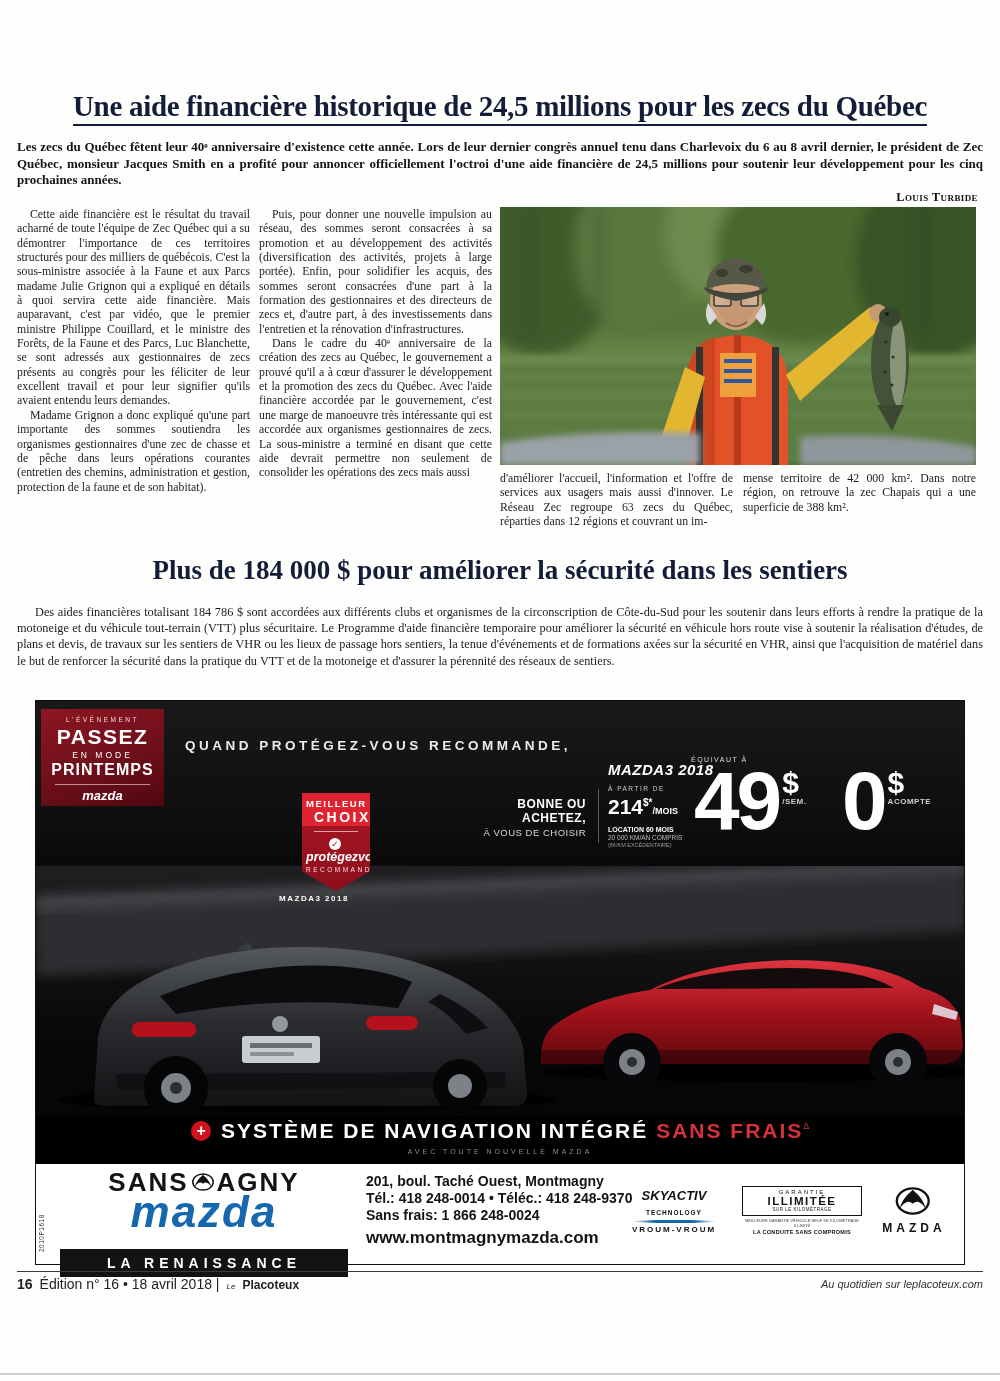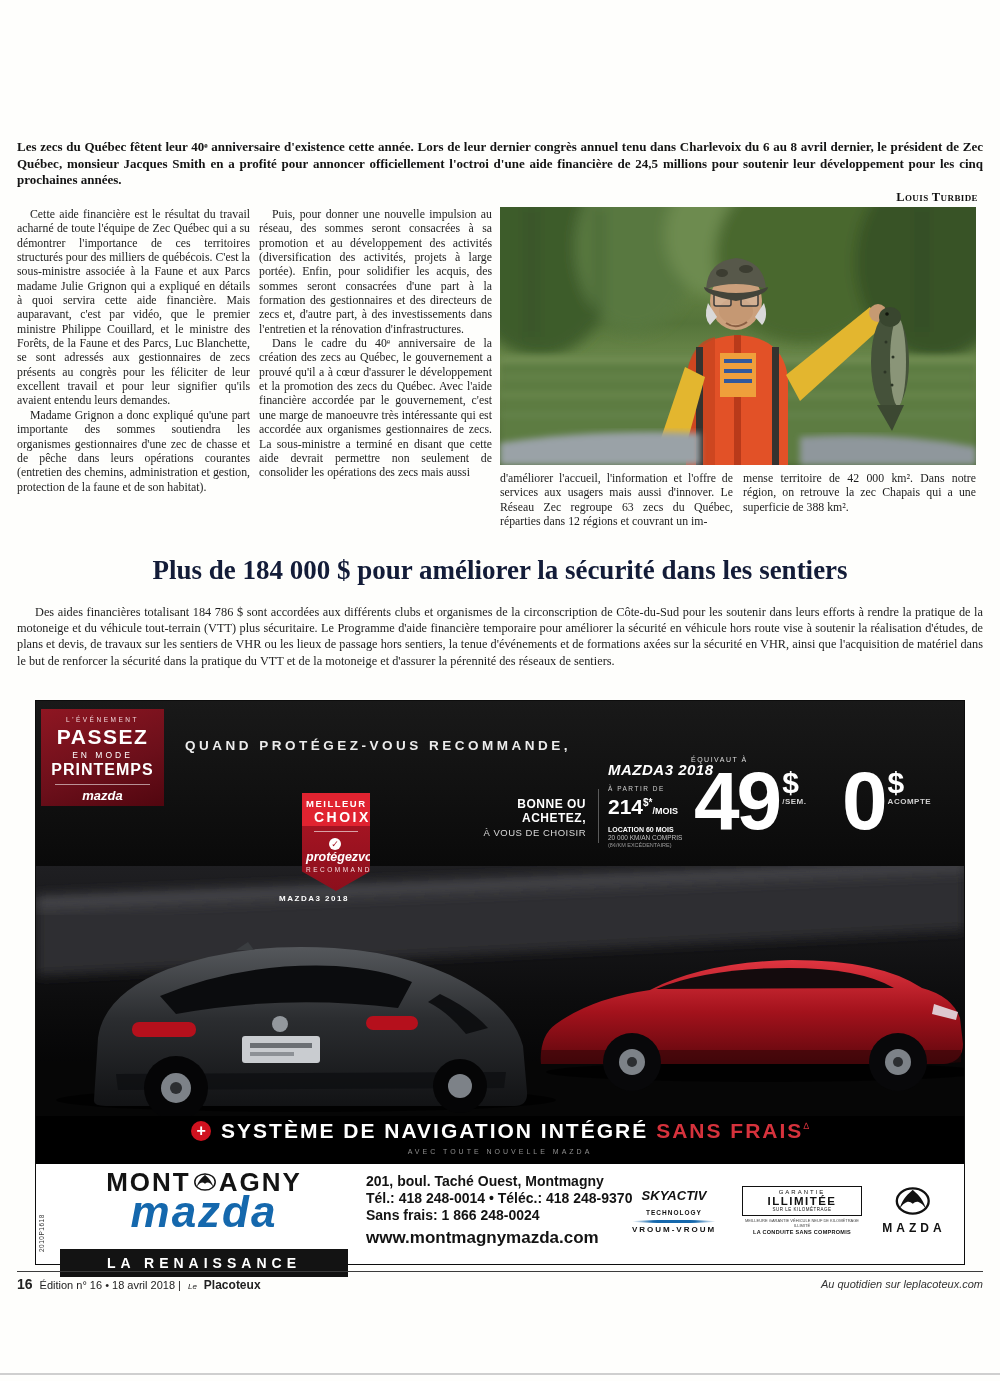--- a/index.html
+++ b/index.html
@@ -130,31 +130,32 @@
   .maz{width:72px;}
   .maz-emblem{display:inline-flex;width:40px;height:30px;}
   .maz-label{font-size:12px;font-weight:bold;letter-spacing:4px;color:#111;margin-top:1px;}
 
   
   .footer-rule{position:absolute;left:17px;right:17px;top:1271px;height:1px;background:#3c3c3c;}
   .footer{position:absolute;left:17px;right:17px;top:1276px;height:20px;
           font-family:"Liberation Sans","DejaVu Sans",sans-serif;color:#222;}
   .f-left{position:absolute;left:0;top:0;display:flex;align-items:baseline;gap:7px;}
   .f-page{font-weight:bold;font-size:14px;}
-  .f-edition{font-size:11px;}
+  .f-edition{font-size:14px;}
   .f-brand-prefix{font-size:8px;font-style:italic;}
   .f-brand{font-weight:bold;font-size:12px;}
   .f-right{position:absolute;right:0;top:2px;font-style:italic;font-size:11px;color:#333;}
   .scan-edge{position:absolute;left:0;right:0;top:1373px;height:2px;background:#cfcfcf;}
 </style>
 </head>
 <body>
 
 <div class="page">
 
+  <h1 class="headline1"><span class="hl-inner">Une aide financière historique de 24,5 millions pour les zecs du Québec</span></h1>
   <p class="lead">Les zecs du Québec fêtent leur 40ᵉ anniversaire d'existence cette année. Lors de leur dernier congrès annuel tenu dans Charlevoix du 6 au 8 avril dernier, le président de Zec Québec, monsieur Jacques Smith en a profité pour annoncer officiellement l'octroi d'une aide financière de 24,5 millions pour soutenir leur développement pour les cinq prochaines années.</p>
   <div class="byline">Louis Turbide</div>
 
   <div class="col-a">
     <p class="body indent">Cette aide financière est le résultat du travail acharné de toute l'équipe de Zec Québec qui a su démontrer l'importance de ces territoires structurés pour des milliers de québécois. C'est la sous-ministre associée à la Faune et aux Parcs madame Julie Grignon qui a expliqué en détails à quoi servira cette aide financière. Mais auparavant, c'est par vidéo, que le premier ministre Philippe Couillard, et le ministre des Forêts, de la Faune et des Parcs, Luc Blanchette, se sont adressés aux gestionnaires de zecs présents au congrès pour les féliciter de leur excellent travail et pour leur signifier qu'ils avaient entendu leurs demandes.</p>
     <p class="body indent">Madame Grignon a donc expliqué qu'une part importante des sommes soutiendra les organismes gestionnaires d'une zec de chasse et de pêche dans leurs opérations courantes (entretien des chemins, administration et gestion, protection de la faune et de son habitat).</p>
   </div>
   <div class="col-b">
     <p class="body indent">Puis, pour donner une nouvelle impulsion au réseau, des sommes seront consacrées à sa promotion et au développement des activités (diversification des activités, projets à large portée). Enfin, pour solidifier les acquis, des sommes seront consacrées d'une part à la formation des gestionnaires et des directeurs de zecs et, d'autre part, à des investissements dans l'entretien et la rénovation d'infrastructures.</p>
     <p class="body indent">Dans le cadre du 40ᵉ anniversaire de la création des zecs au Québec, le gouvernement a prouvé qu'il a à cœur d'assurer le développement et la promotion des zecs du Québec. Avec l'aide financière accordée par le gouvernement, c'est une marge de manoeuvre très intéressante qui est accordée aux organismes gestionnaires de zecs. La sous-ministre a terminé en disant que cette aide devrait permettre non seulement de consolider les opérations des zecs mais aussi</p>
@@ -371,21 +372,21 @@
         <span class="nav-plus">+</span><span class="nav-main">SYSTÈME DE NAVIGATION INTÉGRÉ</span><span class="nav-red">SANS FRAIS</span><sup class="nav-sup">∆</sup>
       </div>
       <div class="nav-sub">AVEC TOUTE NOUVELLE MAZDA</div>
     </div>
 
     <div class="ad-white">
       <div class="side-code">2010P1618</div>
 
       <div class="dealer-logo">
         <div class="dealer-name">
-          <span>MONT</span>
+          <span>SANS</span>
           <span class="name-emblem">
             <svg viewBox="0 0 40 32">
                 <ellipse cx="20" cy="16" rx="17" ry="13.5" fill="none" stroke="#131313" stroke-width="2.5"></ellipse>
                 <path d="M6 24 C10 12 16 8 20 4 C24 8 30 12 34 24 C28 16 24 15 20 19 C16 15 12 16 6 24 Z" fill="#131313"></path>
               </svg>
           </span>
           <span>AGNY</span>
         </div>
         <div class="dealer-mazda">mazda</div>
         <div class="dealer-banner">LA RENAISSANCE</div>

